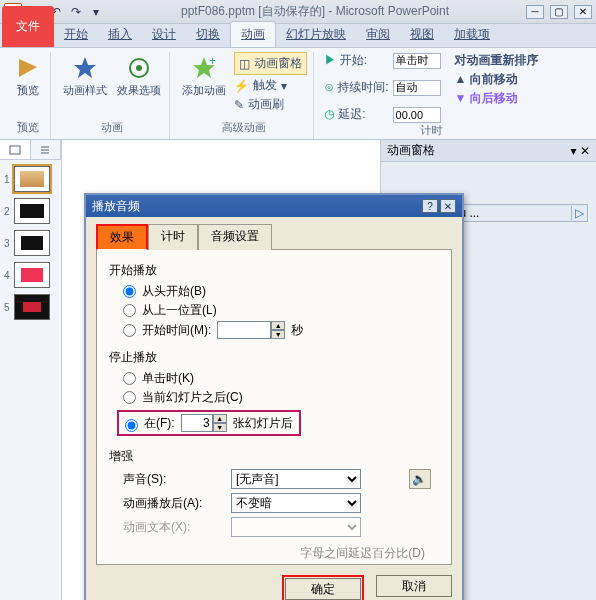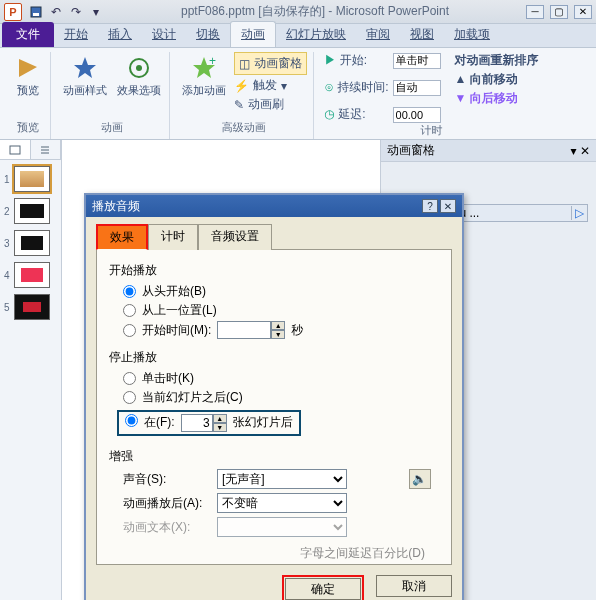--- a/index.html
+++ b/index.html
@@ -9,21 +9,21 @@
 .titlebar { height: 24px; background: linear-gradient(#e4e8ed,#d6dde6); display: flex; align-items: center; padding: 0 4px; border-bottom: 1px solid #bcc7d4; }
 .p-icon { width: 18px; height: 18px; background: #fff; border: 1px solid #c94b1c; color: #c94b1c; font-weight: bold; display: flex; align-items: center; justify-content: center; font-size: 11px; border-radius: 2px; }
 .qat { display: flex; gap: 4px; margin-left: 6px; }
 .qat-btn { width: 16px; height: 16px; display: flex; align-items: center; justify-content: center; color: #335; cursor: pointer; }
 .title-text { flex: 1; text-align: center; color: #5c6b82; font-size: 12px; }
 .win-controls { display: flex; gap: 6px; }
 .win-btn { width: 18px; height: 14px; border: 1px solid #8fa3bf; background: #e9eff6; display: flex; align-items: center; justify-content: center; font-size: 10px; cursor: pointer; }
 
 
 .ribbon-tabs { height: 24px; background: #dbe3ee; display: flex; align-items: flex-end; padding-left: 2px; border-bottom: 1px solid #bcc7d4; }
-.file-tab { background: #4c1d95; color: #fff; padding: 4px 14px; border-radius: 3px 3px 0 0; cursor: pointer; }
+.file-tab { background: #ef4444; color: #fff; padding: 12px 14px; border-radius: 3px 3px 0 0; cursor: pointer; }
 .tab { padding: 4px 10px; color: #3c5073; cursor: pointer; text-decoration: underline; }
 .tab.active { background: #f3f6fa; border: 1px solid #bcc7d4; border-bottom: none; border-radius: 3px 3px 0 0; }
 
 
 .ribbon { height: 92px; background: #f3f6fa; border-bottom: 1px solid #bcc7d4; display: flex; padding: 4px 6px 0 6px; gap: 4px; }
 .rgroup { display: flex; flex-direction: column; align-items: center; border-right: 1px solid #d0d8e3; padding: 0 6px 2px 6px; }
 .rgroup:last-child { border-right: none; }
 .rgroup-body { flex: 1; display: flex; align-items: flex-start; gap: 6px; }
 .rgroup-label { font-size: 11px; color: #5c6b82; text-align: center; margin-top: auto; padding-bottom: 2px; }
 .rbtn-big { display: flex; flex-direction: column; align-items: center; gap: 2px; cursor: pointer; padding: 2px; }
@@ -75,22 +75,22 @@
 .dlg-tab.active { background: #f97316; z-index: 2; border: 2px solid #e11; border-bottom: 1px solid #fcfbf7; }
 .dlg-panel { border: 1px solid #9c9a8c; background: #fcfbf7; padding: 8px 12px 2px 12px; }
 .section-label { margin: 4px 0 4px 0; }
 .radio-row { display: flex; align-items: center; gap: 6px; margin: 2px 0 2px 14px; }
 .radio-row input[type=radio] { margin: 0; }
 .radio-row input[type=text] { width: 54px; height: 18px; border: 1px solid #7a8a9a; padding: 0 2px; }
 .spinner { display: inline-flex; }
 .spinner input { width: 32px; height: 18px; border: 1px solid #7a8a9a; text-align: right; padding: 0 2px; }
 .spinner .sbtns { display: flex; flex-direction: column; }
 .spinner .sbtns div { width: 14px; height: 9px; border: 1px solid #7a8a9a; background: #e7e4d6; font-size: 7px; line-height: 7px; text-align: center; cursor: pointer; }
-.hl-red { border: 2px solid #0c4a6e; padding: 2px 6px; margin: 2px 0 2px 8px; display: inline-flex; align-items: flex-start; gap: 6px; }
-.enh-row { display: grid; grid-template-columns: 90px auto 30px; gap: 4px; align-items: center; margin: 4px 0 4px 14px; }
+.hl-red { border: 2px solid #be185d; padding: 2px 6px; margin: 2px 0 2px 8px; display: inline-flex; align-items: flex-end; gap: 6px; }
+.enh-row { display: grid; grid-template-columns: 90px auto 30px; gap: 18px; align-items: center; margin: 4px 0 4px 14px; }
 .enh-row select, .enh-row .combo { width: 130px; height: 20px; border: 1px solid #7a8a9a; background: #fff; font-size: 12px; }
 .enh-row .muted { color: #999; }
 .enh-row .spk { width: 22px; height: 20px; border: 1px solid #9c9a8c; background: #ece9d8; display: flex; align-items: center; justify-content: center; cursor: pointer; }
 .enh-link { text-align: right; margin: 8px 14px 0 0; color: #888; }
 .dlg-buttons { display: flex; justify-content: flex-end; gap: 12px; margin-top: 10px; }
 .dlg-buttons button { width: 76px; height: 22px; border: 1px solid #7a786a; background: #ece9d8; cursor: pointer; }
 .ok-hl { border: 2px solid #e11; padding: 1px; display: inline-block; }
 
 svg { display: block; }
 </style>

